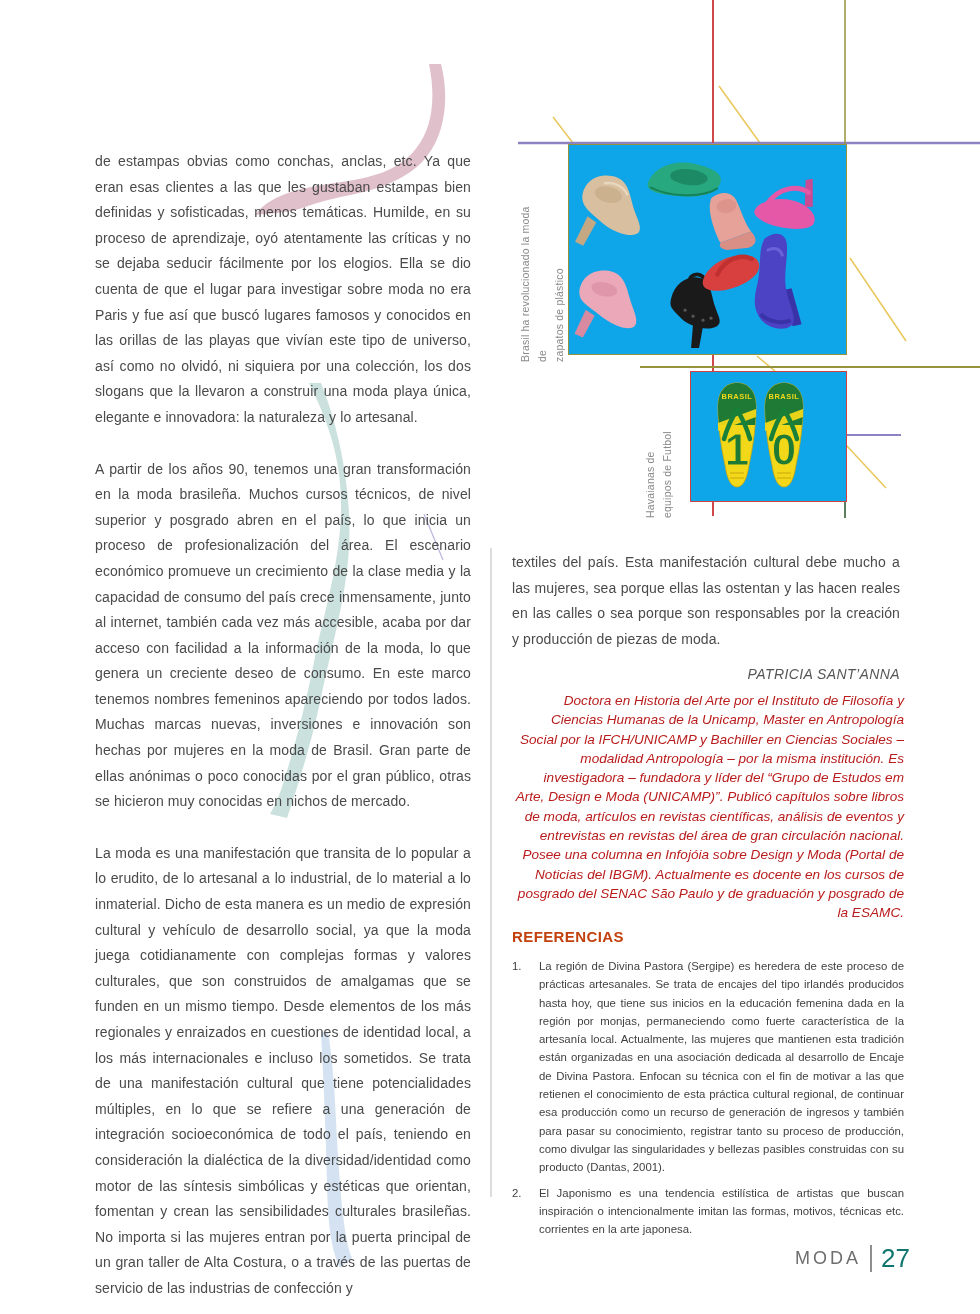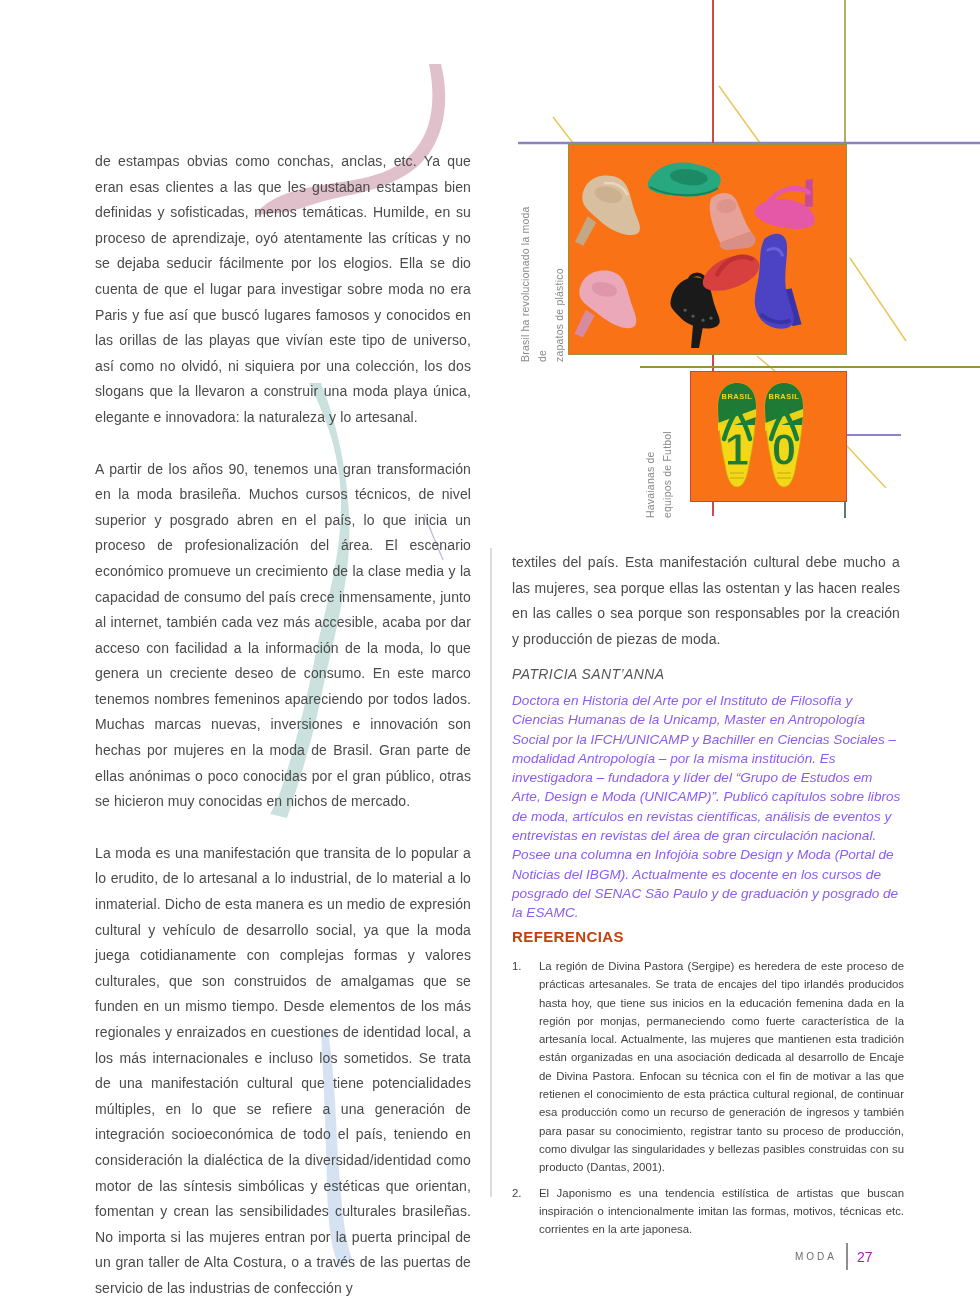--- a/index.html
+++ b/index.html
@@ -7,41 +7,41 @@
     width:980px;height:1314px;position:relative;background:#ffffff;
     font-family:"Liberation Sans",sans-serif;overflow:hidden;
   }
   .abs{position:absolute}
   #deco{position:absolute;left:0;top:0;z-index:0;pointer-events:none}
   .layer{z-index:1}
   .body-text{font-size:14px;line-height:25.6px;color:#4a4a4a;text-align:justify;letter-spacing:.1px}
   .body-text p{margin:8px 0 26px 0}
   .left-col{left:95px;top:141px;width:376px}
   .right-par{left:512px;top:550px;width:388px}
-  .author-name{left:512px;top:666px;width:388px;font-style:italic;
+  .author-name{left:512px;top:666px;width:388px;text-align:right;font-style:italic;
     font-size:14px;color:#565656;letter-spacing:.4px}
-  .author-bio{left:512px;top:691px;width:392px;text-align:left;font-style:italic;
-    font-size:13.6px;line-height:19.3px;color:#8b5cf6}
+  .author-bio{left:512px;top:691px;width:392px;text-align:right;font-style:italic;
+    font-size:13.6px;line-height:19.3px;color:#b91c1c}
   .refs-heading{left:512px;top:928px;font-size:15px;font-weight:bold;color:#c2410c;letter-spacing:.4px}
   .refs{left:512px;top:957px;width:392px;font-size:11.4px;line-height:18.3px;color:#3f3f3f;text-align:justify}
   .ref{display:flex;margin-bottom:7px}
   .ref-num{width:27px;flex:0 0 27px}
   .ref-text{flex:1}
   .vcap{position:absolute;writing-mode:vertical-rl;transform:rotate(180deg);
     font-size:10.5px;line-height:17px;color:#8a8a8a;z-index:1;letter-spacing:.2px}
   .vcap span{display:block}
   .vcap-shoes{left:517px;top:198px;height:164px}
   .vcap-flip{left:642px;top:414px;height:104px}
-  .fig{position:absolute;background:#f97316;z-index:1}
+  .fig{position:absolute;background:#0ea5e9;z-index:1}
   .shoes-box{left:568px;top:144px;width:277px;height:209px;border:1.5px solid #97933c}
   .flip-box{left:690px;top:371px;width:155px;height:129px;border:1.5px solid #cf4242}
   .footer{left:795px;top:1243px;display:flex;align-items:center;gap:9px;z-index:1}
-  .footer-section{font-size:10px;letter-spacing:3px;color:#6e6e6e}
+  .footer-section{font-size:18px;letter-spacing:3px;color:#6e6e6e}
   .footer-divider{width:2px;height:27px;background:#8e8e8e}
-  .footer-page{font-size:14px;color:#a21caf}
+  .footer-page{font-size:26px;color:#0f766e}
 </style>
 </head>
 <body>
 
 <svg id="deco" width="980" height="1314" viewBox="0 0 980 1314">
   <path opacity="0.85" d="M429,64 C438,108 430,146 396,166 C362,186 312,180 276,198 C266,203 259,209 255,215
            C270,213 285,214 302,208 C342,193 370,196 404,176 C442,155 452,108 441,64 Z" fill="#dab5c1"></path>
   <path opacity="0.8" d="M309,383 C329,423 342,462 341,510 C340,565 323,615 314,662 C306,702 295,748 281,790
            C277,801 273,809 270,814 L287,818 C300,780 312,740 321,698 C330,652 346,600 349,548
            C352,490 339,428 321,383 Z" fill="#bedad5"></path>

